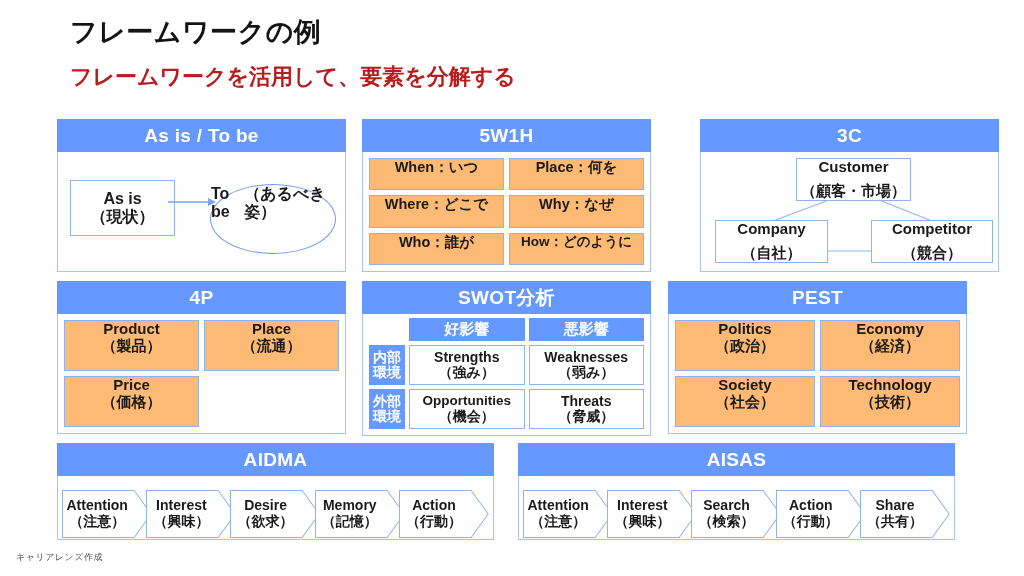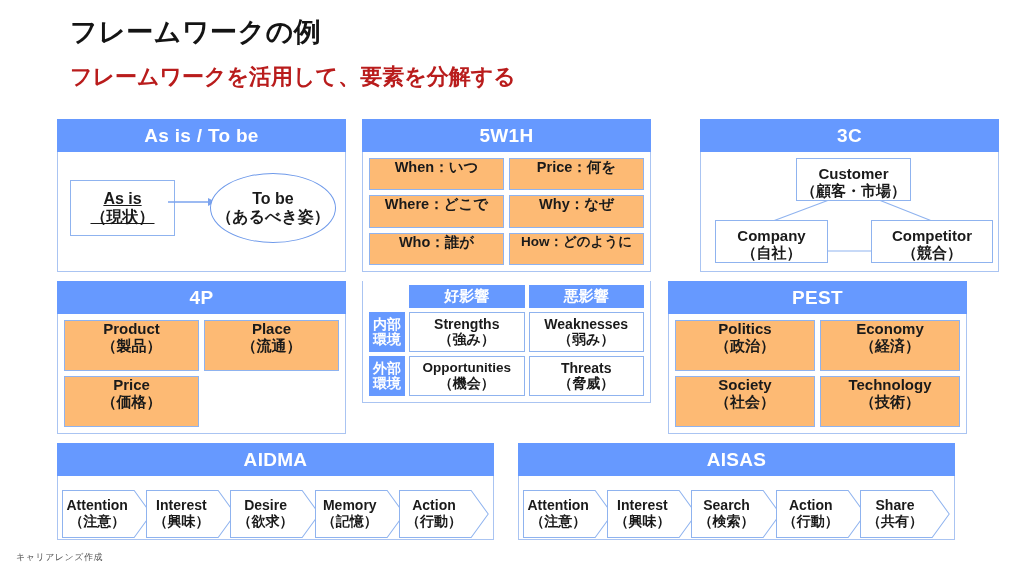--- a/index.html
+++ b/index.html
@@ -114,53 +114,52 @@
     border: 1px solid #8fb3ef;
     box-sizing: border-box;
     display: flex;
     flex-direction: column;
     align-items: center;
     justify-content: center;
     font-weight: bold;
     font-size: 16px;
     line-height: 1.15;
     background: #ffffff;
-    text-decoration: underline;
   }
   .tobe-ellipse {
     position: absolute;
     left: 152px;
-    top: 21px;
+    top: 32px;
     width: 126px;
     height: 70px;
     border: 1px solid #6f9aea;
     border-radius: 50%;
     box-sizing: border-box;
     display: flex;
-    flex-direction: column;
-    align-items: center;
+    flex-direction: row;
+    align-items: flex-start;
     justify-content: center;
     font-weight: bold;
     font-size: 16px;
     line-height: 1.12;
     background: #ffffff;
   }
   .arrow-svg { position: absolute; left: 110px; top: 44px; }
 
   
   .c3-wrap { position: absolute; inset: 0; }
   .c3-box {
     position: absolute;
     box-sizing: border-box;
     border: 1px solid #8fb3ef;
     background: #ffffff;
     display: flex;
     flex-direction: column;
     align-items: center;
-    justify-content: flex-end;
+    justify-content: space-between;
     font-weight: bold;
     font-size: 15px;
     line-height: 1.12;
     white-space: nowrap;
     z-index: 2;
   }
   .c3-customer { left: 95px; top: 6px; width: 115px; height: 43px; }
   .c3-company  { left: 14px;  top: 68px; width: 113px; height: 43px; }
   .c3-competitor { left: 170px; top: 68px; width: 122px; height: 43px; }
   .c3-lines { position: absolute; left: 0; top: 0; z-index: 1; }
@@ -271,21 +270,21 @@
 </div>
 
 <div class="panel" style="left:362px; top:119px; width:289px;">
   <div class="panel-header">5W1H</div>
   <div class="panel-body" style="height:120px;">
     <div class="grid grid-2x3">
       <div class="cell">
           <span class="en">When：いつ</span>
         </div>
       <div class="cell">
-          <span class="en">Price：何を</span>
+          <span class="en">Place：何を</span>
         </div>
       <div class="cell">
           <span class="en">Where：どこで</span>
         </div>
       <div class="cell">
           <span class="en">Why：なぜ</span>
         </div>
       <div class="cell">
           <span class="en">Who：誰が</span>
         </div>
@@ -335,20 +334,21 @@
       </div>
       <div class="cell">
         <span class="en">Price</span>
         <span class="jp">（価格）</span>
       </div>
     </div>
   </div>
 </div>
 
 <div class="panel" style="left:362px; top:281px; width:289px;">
+  <div class="panel-header">SWOT分析</div>
   <div class="panel-body" style="height:122px;">
     <div class="swot-table">
       <div class="swot-blank"></div>
       <div class="swot-colhead">好影響</div>
       <div class="swot-colhead">悪影響</div>
 
       <div class="swot-rowhead">
         <span>内部</span>
         <span>環境</span>
       </div>

